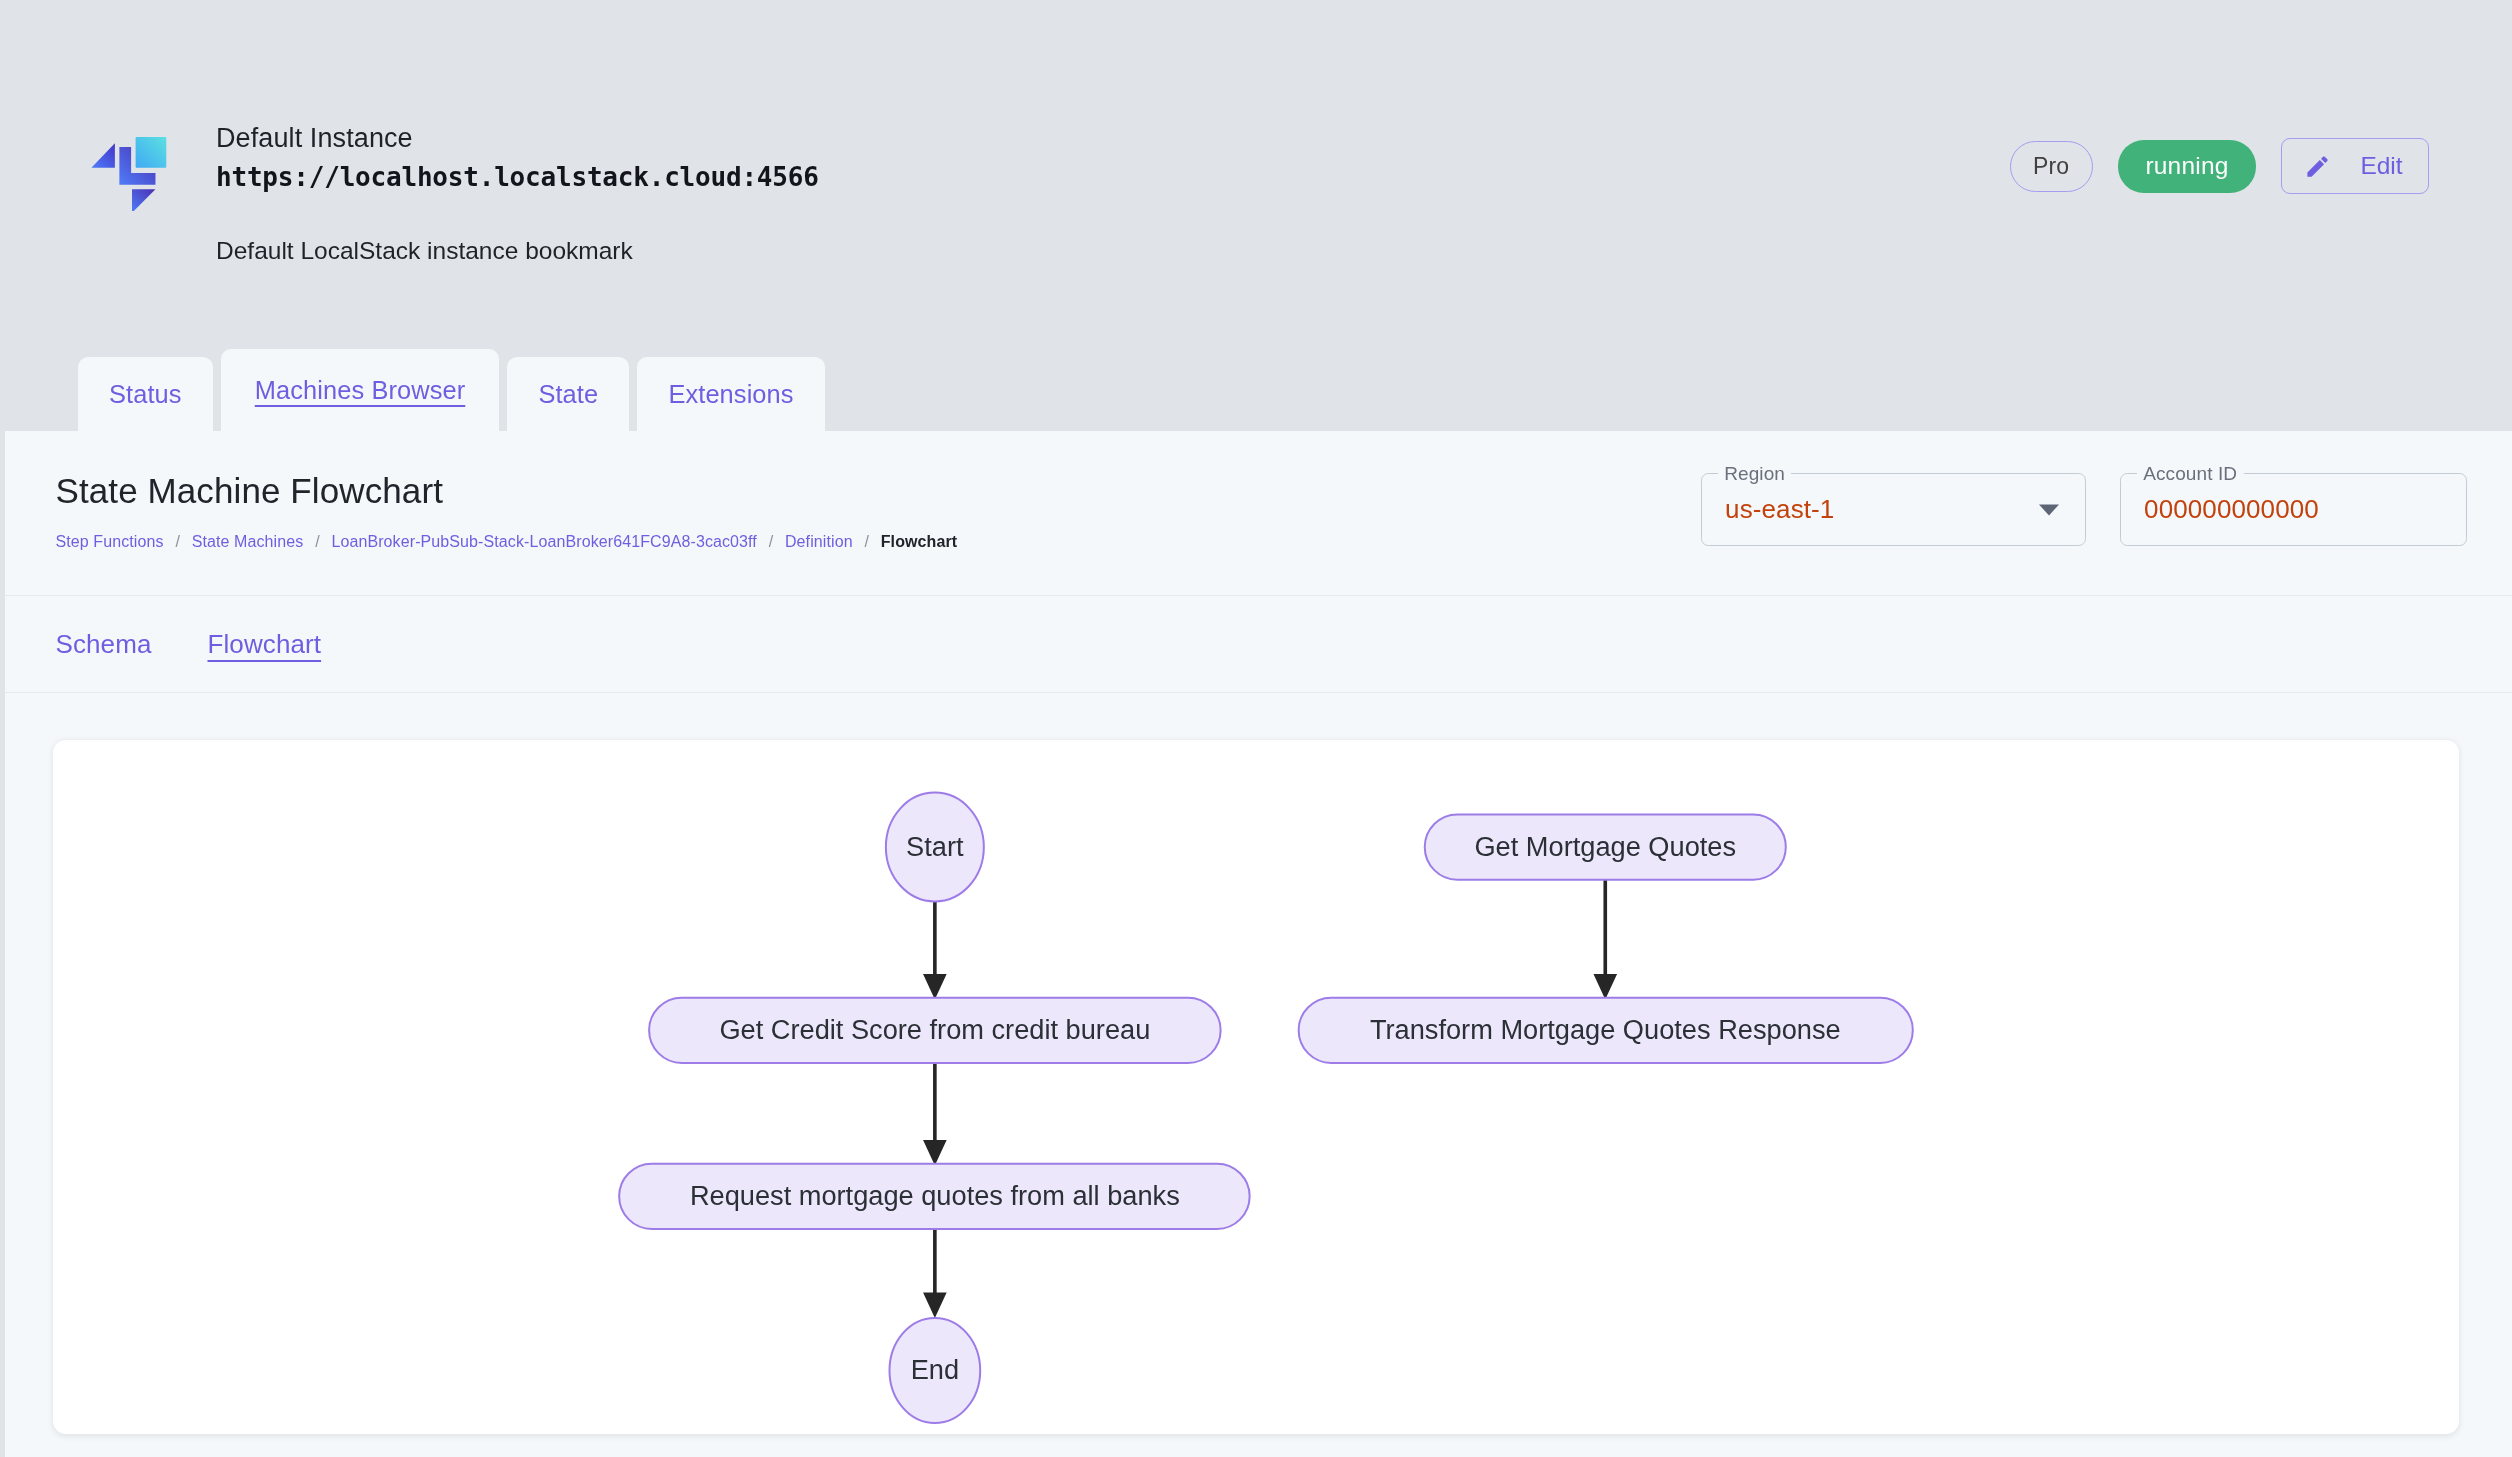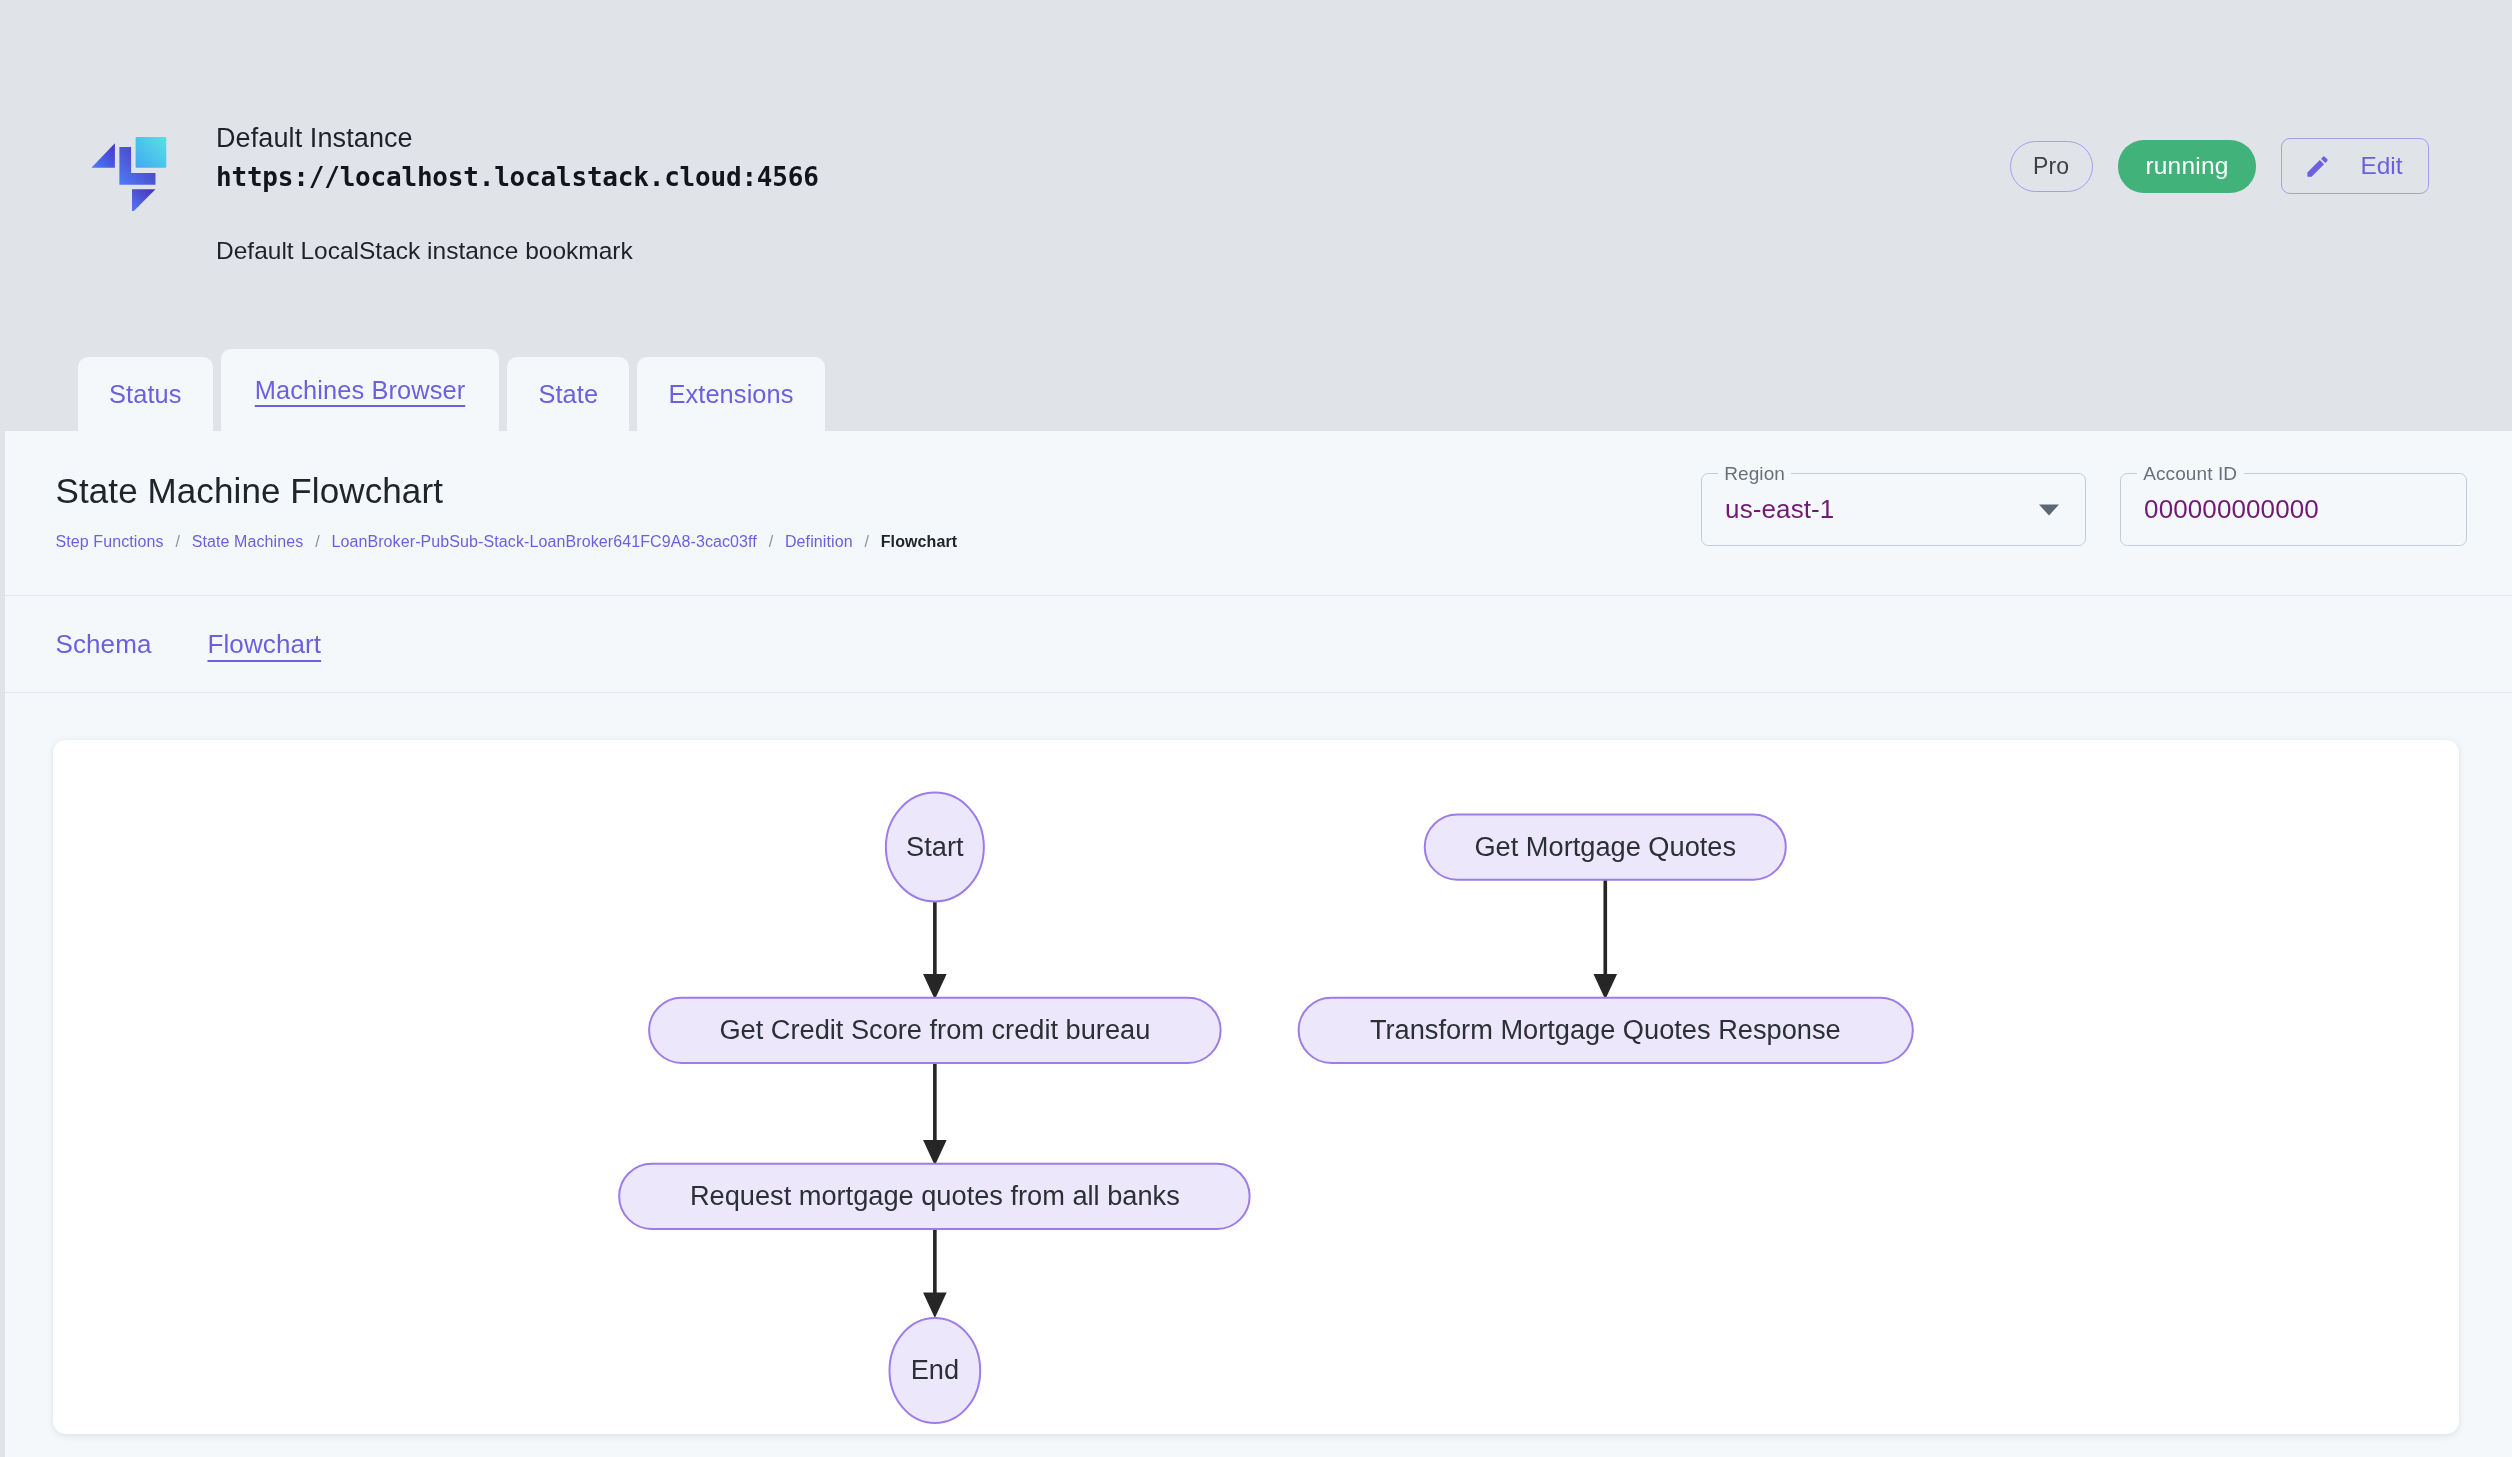--- a/index.html
+++ b/index.html
@@ -223,21 +223,21 @@
     background: #f5f8fa;
     padding: 0 6.4px;
     font-size: 19px;
     line-height: 23px;
     color: #69707c;
     letter-spacing: 0.1px;
   }
   .field-value {
     padding-left: 23.6px;
     font-size: 26px;
-    color: #701a75;
+    color: #c2410c;
     letter-spacing: 0.1px;
   }
   .caret-down {
     position: absolute;
     right: 25.4px; top: 50%;
     transform: translateY(-50%);
     width: 0; height: 0;
     border-left: 10px solid transparent;
     border-right: 10px solid transparent;
     border-top: 11px solid #5c6675;

